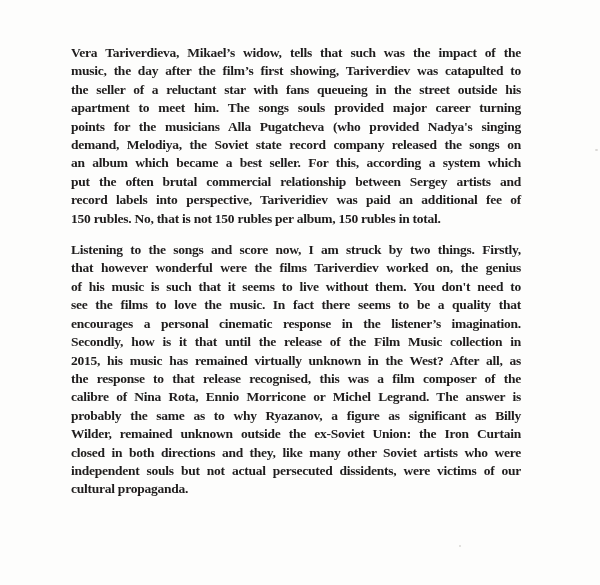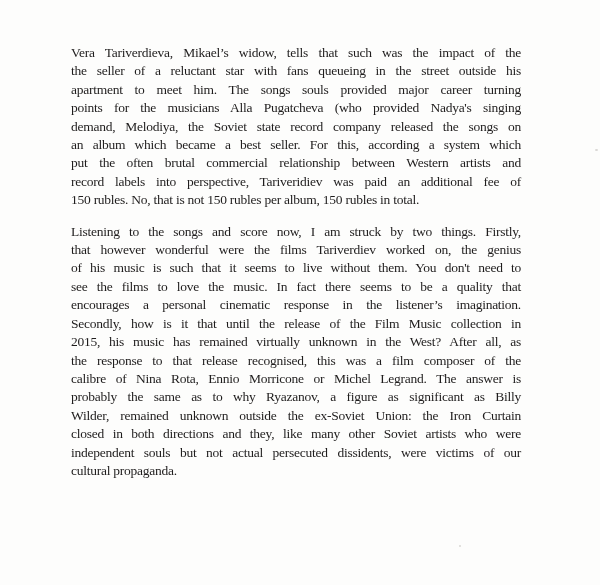--- a/index.html
+++ b/index.html
@@ -18,20 +18,21 @@
     height: 585px;
   }
   .text-block {
     position: absolute;
     left: 71px;
     top: 44px;
     width: 450px;
     font-size: 13.5px;
     line-height: 18.4px;
     letter-spacing: -0.25px;
+    font-weight: bold;
   }
   .para {
     margin: 0 0 13px 0;
   }
   .line {
     text-align: justify;
     text-align-last: justify;
     -moz-text-align-last: justify;
     white-space: normal;
   }
@@ -48,26 +49,27 @@
   .speck.s1 { left: 595px; top: 149px; width: 3px; height: 2px; }
   .speck.s2 { left: 459px; top: 545px; width: 2px; height: 2px; }
 </style>
 </head>
 <body style="background: rgb(253, 253, 252);">
 
 <div class="page">
   <div class="text-block" style="color: rgb(31, 29, 29);">
       <div class="para">
         <div class="line">Vera Tariverdieva, Mikael’s widow, tells that such was the impact of the</div>
+        <div class="line">music, the day after the film’s first showing, Tariverdiev was catapulted to</div>
         <div class="line">the seller of a reluctant star with fans queueing in the street outside his</div>
         <div class="line">apartment to meet him. The songs souls provided major career turning</div>
         <div class="line">points for the musicians Alla Pugatcheva (who provided Nadya's singing</div>
         <div class="line">demand, Melodiya, the Soviet state record company released the songs on</div>
         <div class="line">an album which became a best seller. For this, according a system which</div>
-        <div class="line">put the often brutal commercial relationship between Western artists and</div>
+        <div class="line">put the often brutal commercial relationship between Sergey artists and</div>
         <div class="line">record labels into perspective, Tariveridiev was paid an additional fee of</div>
         <div class="line last">150 rubles. No, that is not 150 rubles per album, 150 rubles in total.</div>
       </div>
       <div class="para">
         <div class="line">Listening to the songs and score now, I am struck by two things. Firstly,</div>
         <div class="line">that however wonderful were the films Tariverdiev worked on, the genius</div>
         <div class="line">of his music is such that it seems to live without them. You don't need to</div>
         <div class="line">see the films to love the music. In fact there seems to be a quality that</div>
         <div class="line">encourages a personal cinematic response in the listener’s imagination.</div>
         <div class="line">Secondly, how is it that until the release of the Film Music collection in</div>

